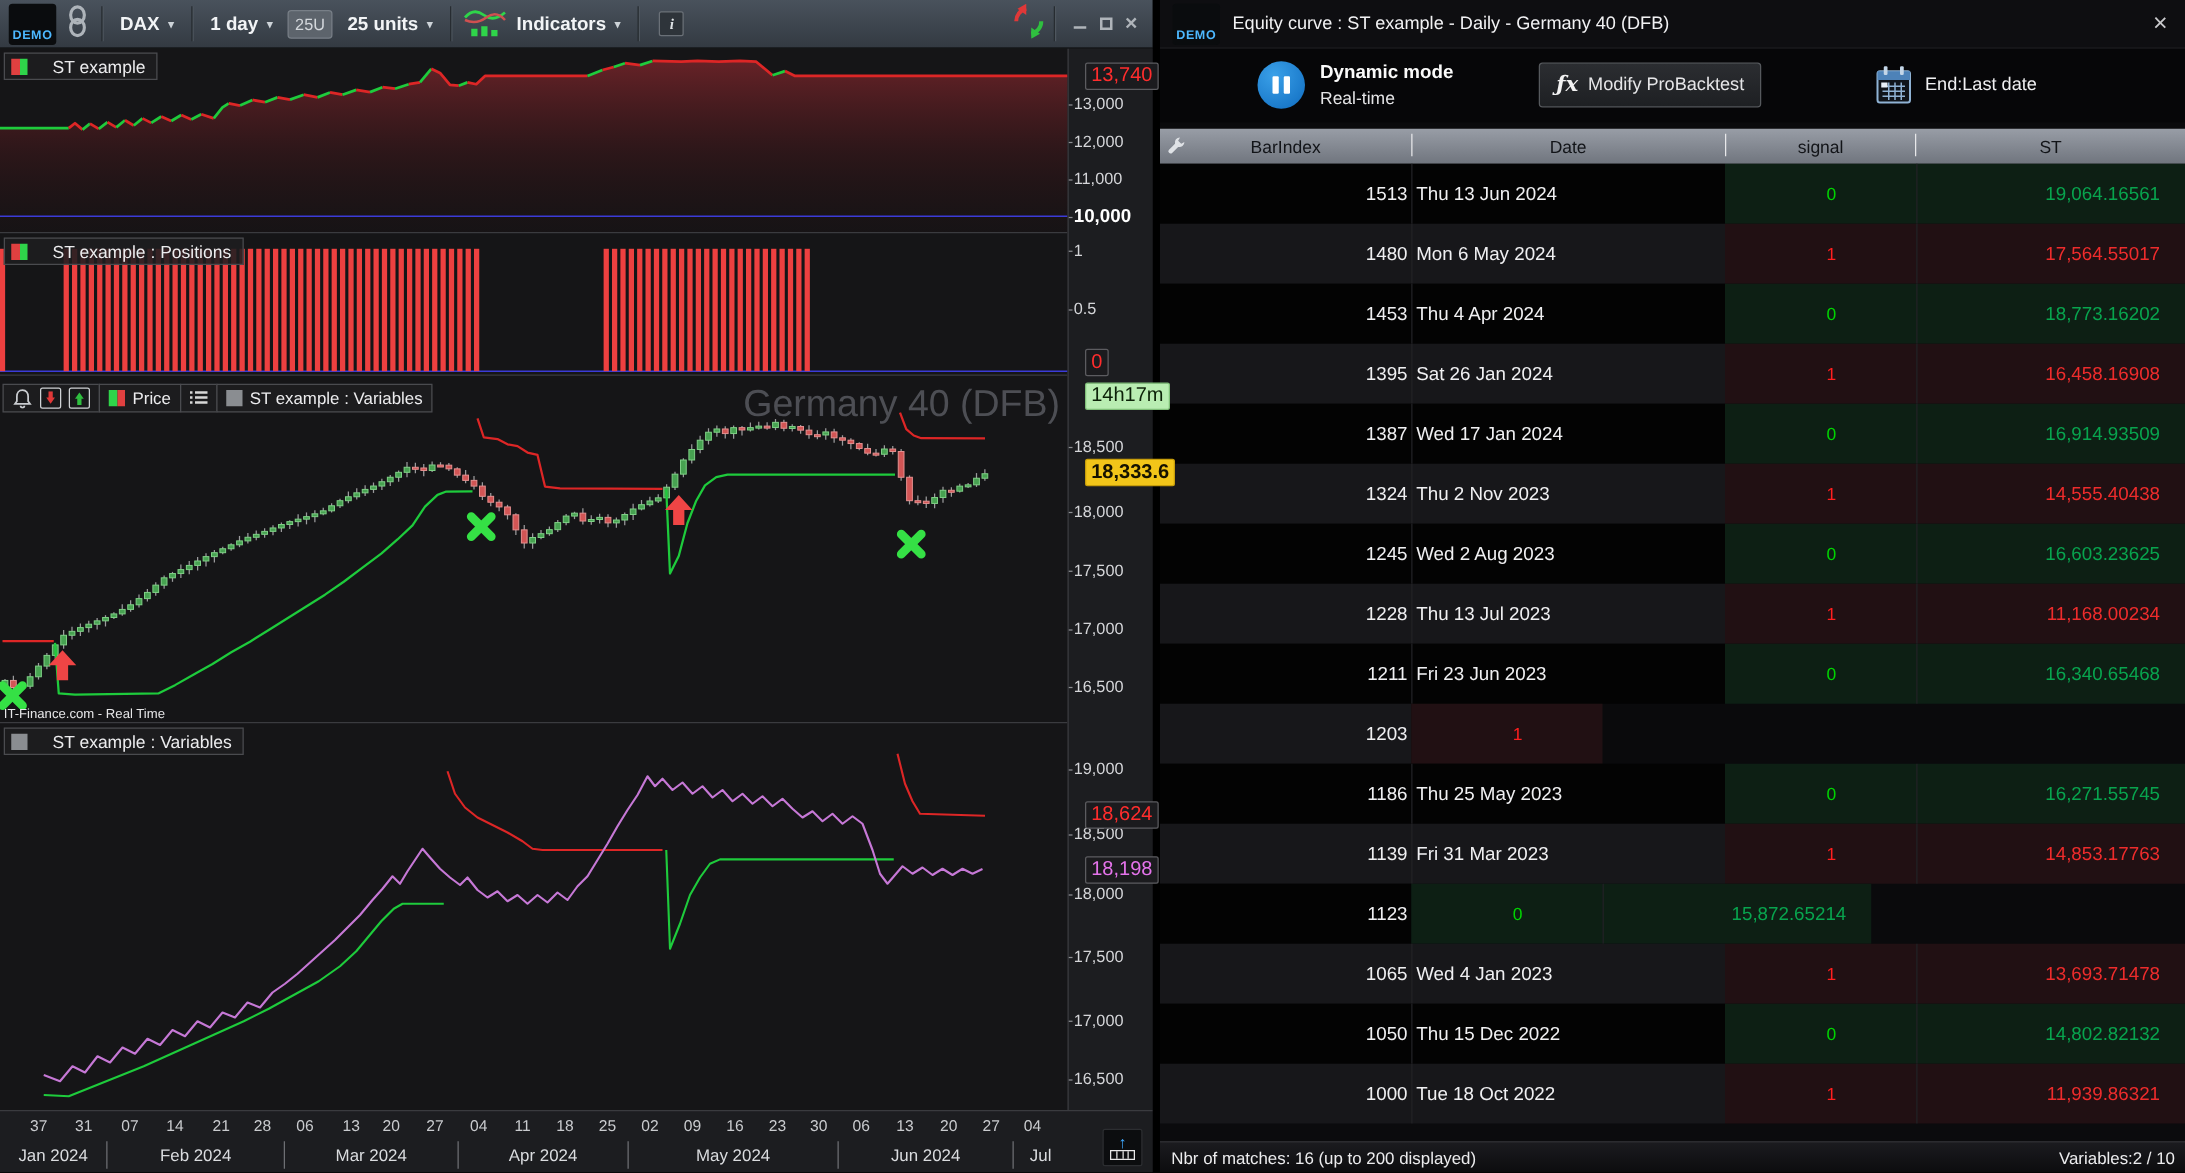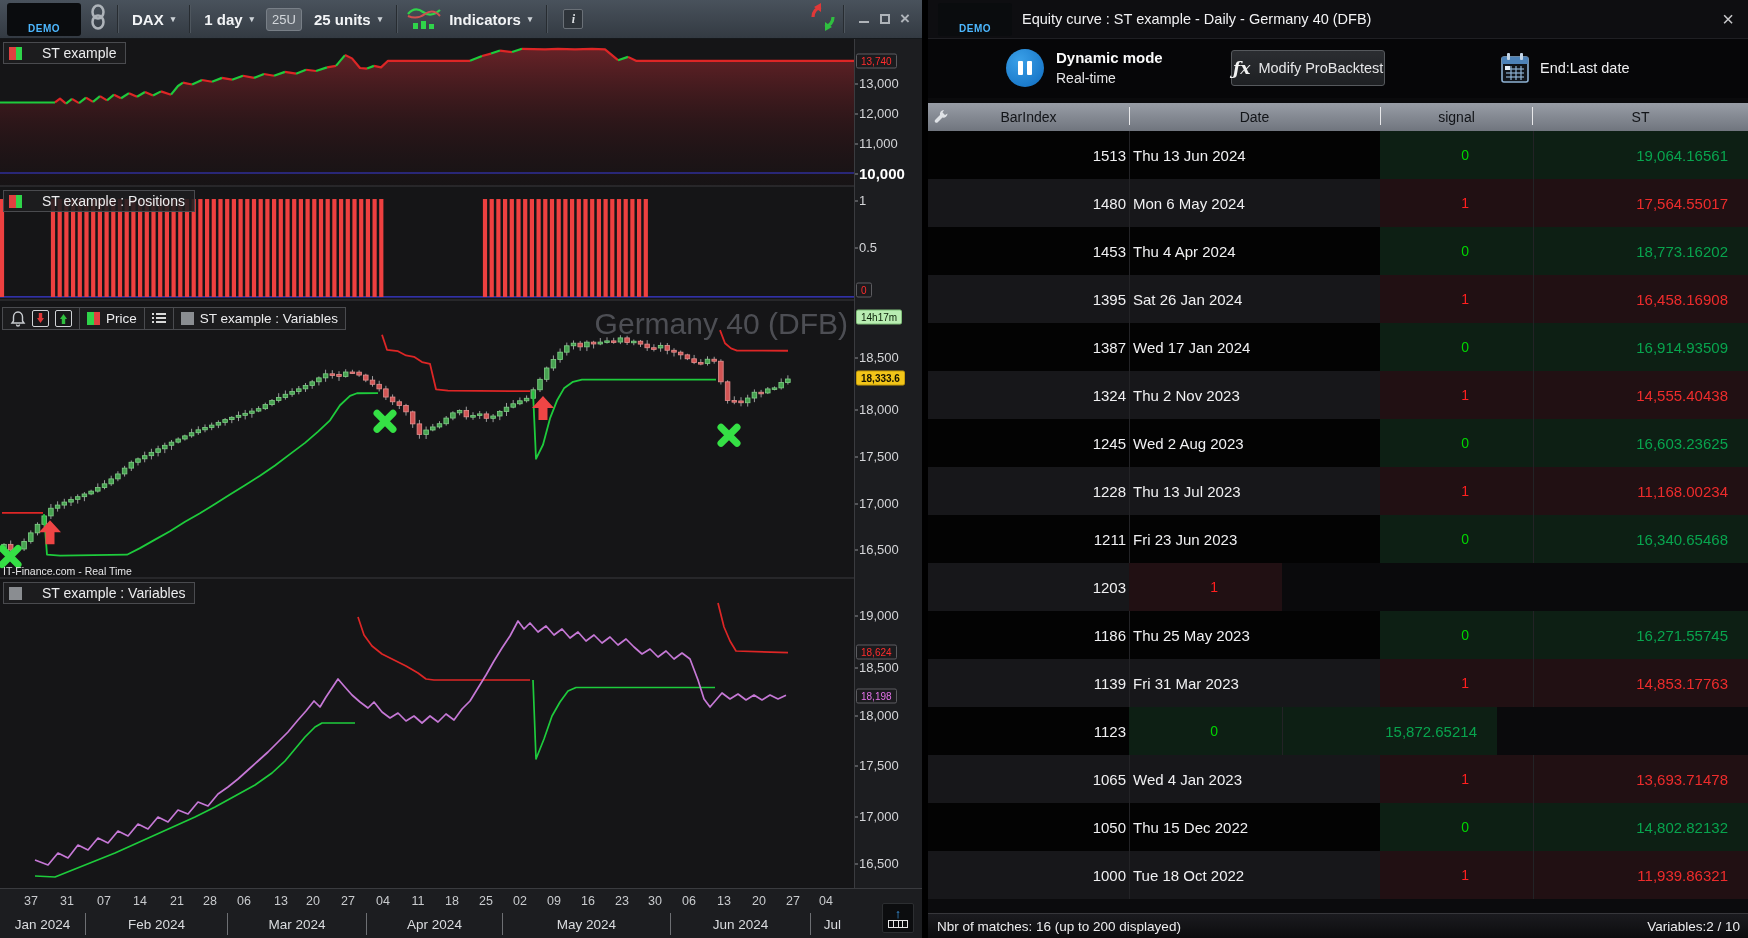--- a/index.html
+++ b/index.html
@@ -5,38 +5,38 @@
   html,body{margin:0;padding:0;background:#000;}
   *{box-sizing:border-box;}
   .screen{position:relative;width:1748px;height:938px;background:#000;font-family:"Liberation Sans",sans-serif;overflow:hidden;-webkit-user-select:none;user-select:none;}
 
   
   .left-window{position:absolute;left:0;top:0;width:922px;height:938px;background:#141416;}
   .toolbar{position:absolute;left:0;top:0;width:922px;height:39px;background:linear-gradient(#49525c,#333a42);border-bottom:1px solid #15181b;display:flex;align-items:center;color:#e8ecf0;}
   .tb-sep{width:1px;height:28px;background:#272c31;box-shadow:1px 0 0 #4e565e;margin:0 6px;}
   .tb-item{display:flex;align-items:center;gap:5px;padding:0 8px;font-size:15px;font-weight:bold;color:#f2f4f6;cursor:default;}
   .chev{font-size:9px;color:#cdd3d8;margin-left:2px;}
-  .demo-logo{display:flex;flex-direction:column;align-items:center;justify-content:center;background:#0a0c0e;border-radius:3px;padding:2px 21px;margin:0 4px 0 7px;height:33px;gap:19px;}
+  .demo-logo{display:flex;flex-direction:column;align-items:center;justify-content:center;background:#0a0c0e;border-radius:3px;padding:2px 3px;margin:0 4px 0 7px;height:33px;gap:19px;}
   .demo-logo .demo-txt{color:#4db8ff;font-size:10px;font-weight:bold;letter-spacing:.5px;line-height:10px;}
   .units-badge{background:#5d646c;border:1px solid #787f87;border-radius:3px;color:#d3d7db;font-size:13px;font-weight:normal;padding:3px 5px;margin:0 4px;}
   .info-box{border:1px solid #6a7077;background:#2e343a;border-radius:2px;width:20px;height:20px;display:flex;align-items:center;justify-content:center;font-size:12px;font-weight:bold;color:#dfe3e6;font-family:"Liberation Serif",serif;font-style:italic;margin-left:10px;}
   .tb-spacer{flex:1;}
   .winctl{display:flex;align-items:center;gap:9px;margin:0 10px 0 8px;}
   .wc{width:12px;height:12px;position:relative;opacity:.85;}
   .wc-min:after{content:"";position:absolute;left:1px;right:1px;bottom:2px;height:2px;background:#c3c8cd;}
   .wc-max:after{content:"";position:absolute;inset:1px;border:2px solid #c3c8cd;}
   .wc-close{font-size:17px;line-height:12px;color:#c3c8cd;font-weight:bold;}
 
   
   .chart-area{position:absolute;left:0;top:39px;width:922px;height:899px;background:#151517;}
   .axis-strip{position:absolute;left:854px;top:0;width:68px;height:849px;background:#1c1d20;border-left:1px solid #3a3b3f;}
   .axlbl{position:absolute;left:4px;transform:translateY(-50%);font-size:13px;color:#d4d5d8;white-space:nowrap;}
   .axlbl:before{content:"";position:absolute;left:-4px;top:50%;width:3px;height:1px;background:#8d8f93;}
   .axlbl.bold{font-size:15px;font-weight:bold;color:#fff;}
-  .axbadge{position:absolute;left:1px;transform:translateY(-50%);font-size:10px;padding:1px 4px;border-radius:2px;white-space:nowrap;z-index:3;}
+  .axbadge{position:absolute;left:13px;transform:translateY(-50%);font-size:16px;padding:1px 4px;border-radius:2px;white-space:nowrap;z-index:3;}
   .bdg-dark{background:#1b1b1e;border:1px solid #5c5c60;}
   .bdg-red{color:#ff2d2d;}
   .bdg-purple{color:#e473ea;}
   .bdg-yellow{background:#f2c519;border:1px solid #c69d0a;color:#151200;font-weight:bold;}
   .bdg-green{background:#b9edb2;border:1px solid #7fbf78;color:#0c2208;}
 
   .panel-label{position:absolute;display:flex;align-items:center;gap:20px;background:rgba(30,30,32,.88);border:1px solid #4a4b4f;padding:2px 9px 2px 5px;font-size:14px;color:#ececee;z-index:4;white-space:nowrap;}
   .swatch{width:13px;height:13px;display:flex;}
   .swatch i{flex:1;}
   .price-toolbar{position:absolute;display:flex;align-items:stretch;gap:0;z-index:4;}
@@ -63,21 +63,21 @@
   
   .right-window{position:absolute;left:928px;top:0;width:820px;height:938px;background:#0a0a0c;}
   .rw-header{position:absolute;left:0;top:0;width:820px;height:39px;background:#0e0e11;border-bottom:1px solid #1f1f23;display:flex;align-items:center;color:#f2f2f4;}
   .rw-title{font-size:14.5px;margin-left:6px;}
   .rw-close{margin-left:auto;margin-right:14px;font-size:20px;color:#c9c9cc;}
   .rw-toolbar{position:absolute;left:0;top:39px;width:820px;height:59px;background:#060608;}
   .pause-btn{position:absolute;left:78px;top:10px;width:38px;height:38px;border-radius:50%;background:radial-gradient(circle at 35% 30%,#3aa0e8,#0f6cc0);display:flex;align-items:center;justify-content:center;gap:4px;}
   .pause-btn i{width:5px;height:14px;background:#fff;border-radius:1px;}
   .mode-title{position:absolute;left:128px;top:10px;font-size:15px;font-weight:bold;color:#fafafa;}
   .mode-sub{position:absolute;left:128px;top:31px;font-size:14px;color:#e4e4e6;}
-  .modify-btn{position:absolute;left:303px;top:11px;height:36px;display:flex;align-items:center;gap:8px;background:linear-gradient(#2b2d31,#1e2023);border:1px solid #56595d;border-radius:3px;padding:0 1px;font-size:14.5px;color:#e6e6e8;}
+  .modify-btn{position:absolute;left:303px;top:11px;height:36px;display:flex;align-items:center;gap:8px;background:linear-gradient(#2b2d31,#1e2023);border:1px solid #56595d;border-radius:3px;padding:0 13px;font-size:14.5px;color:#e6e6e8;}
   .fx{font-family:"DejaVu Serif",serif;font-style:italic;font-weight:bold;font-size:17px;color:#f2f2f2;}
   .end-label{position:absolute;left:612px;top:21px;font-size:14.5px;color:#f0f0f2;}
   .cal-icon{position:absolute;left:572px;top:13px;}
 
   .tbl-header{position:absolute;left:0;top:103px;width:820px;height:28px;background:linear-gradient(#989da6,#70757e);display:flex;align-items:center;font-size:14px;color:#121418;}
   .tbl-header .hcell{text-align:center;}
   .hdiv{position:absolute;top:4px;height:18px;width:1px;background:#e8e8ea;}
   .wrench{position:absolute;left:5px;top:5px;}
   .tbl-rows{position:absolute;left:0;top:131px;width:820px;}
   .trow{display:flex;height:48px;font-size:15px;color:#f0f0f2;}

